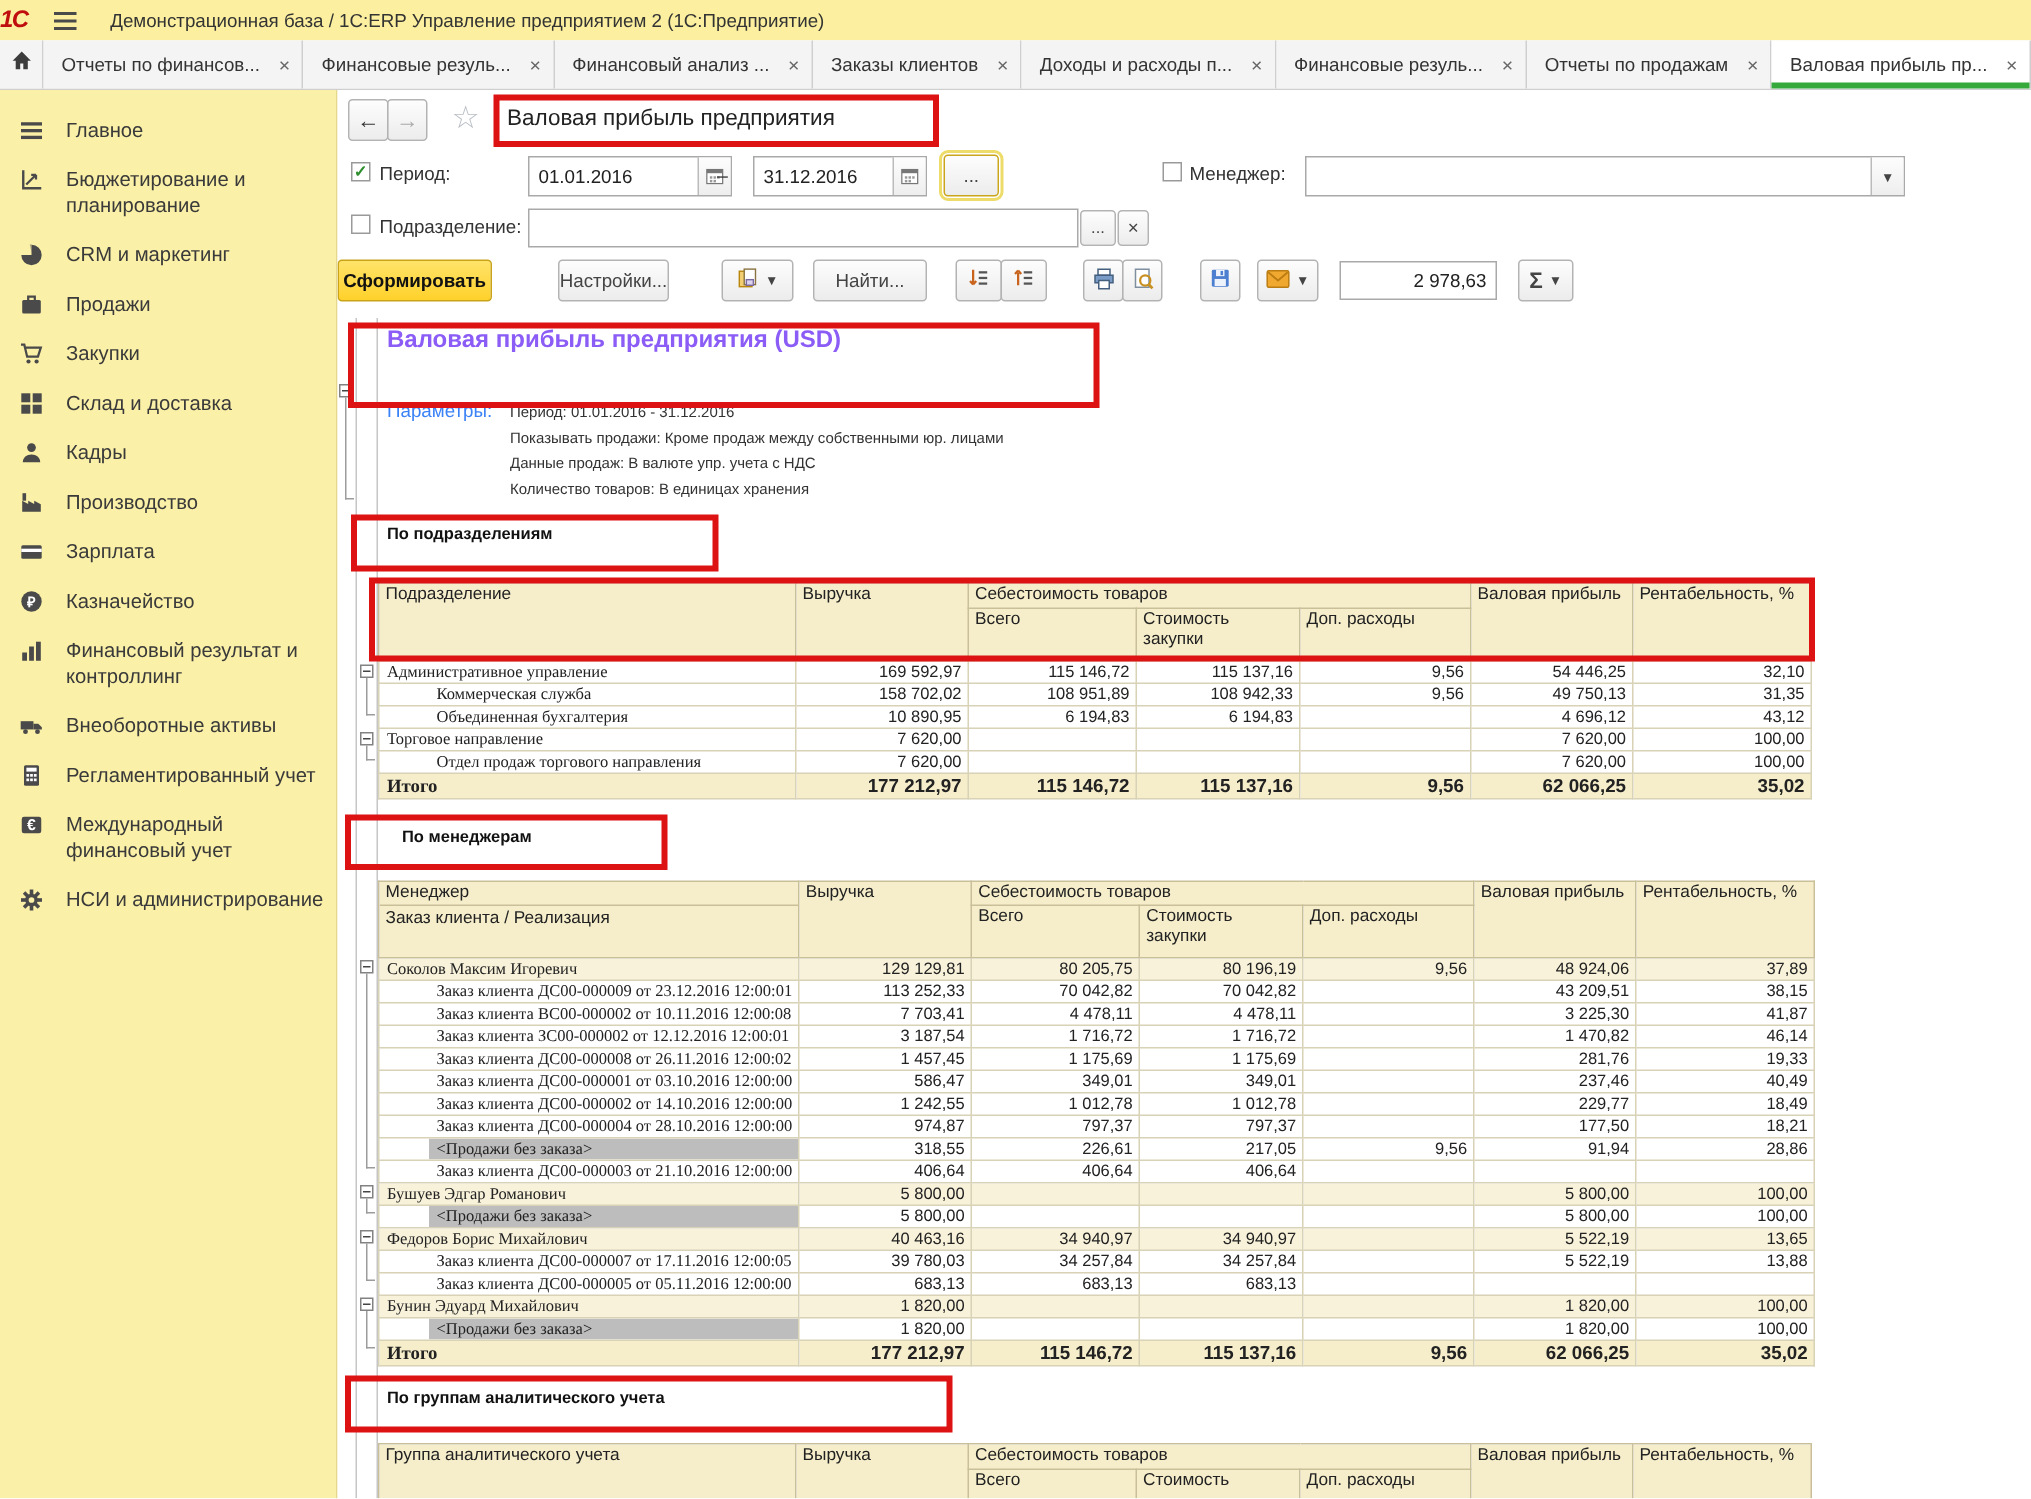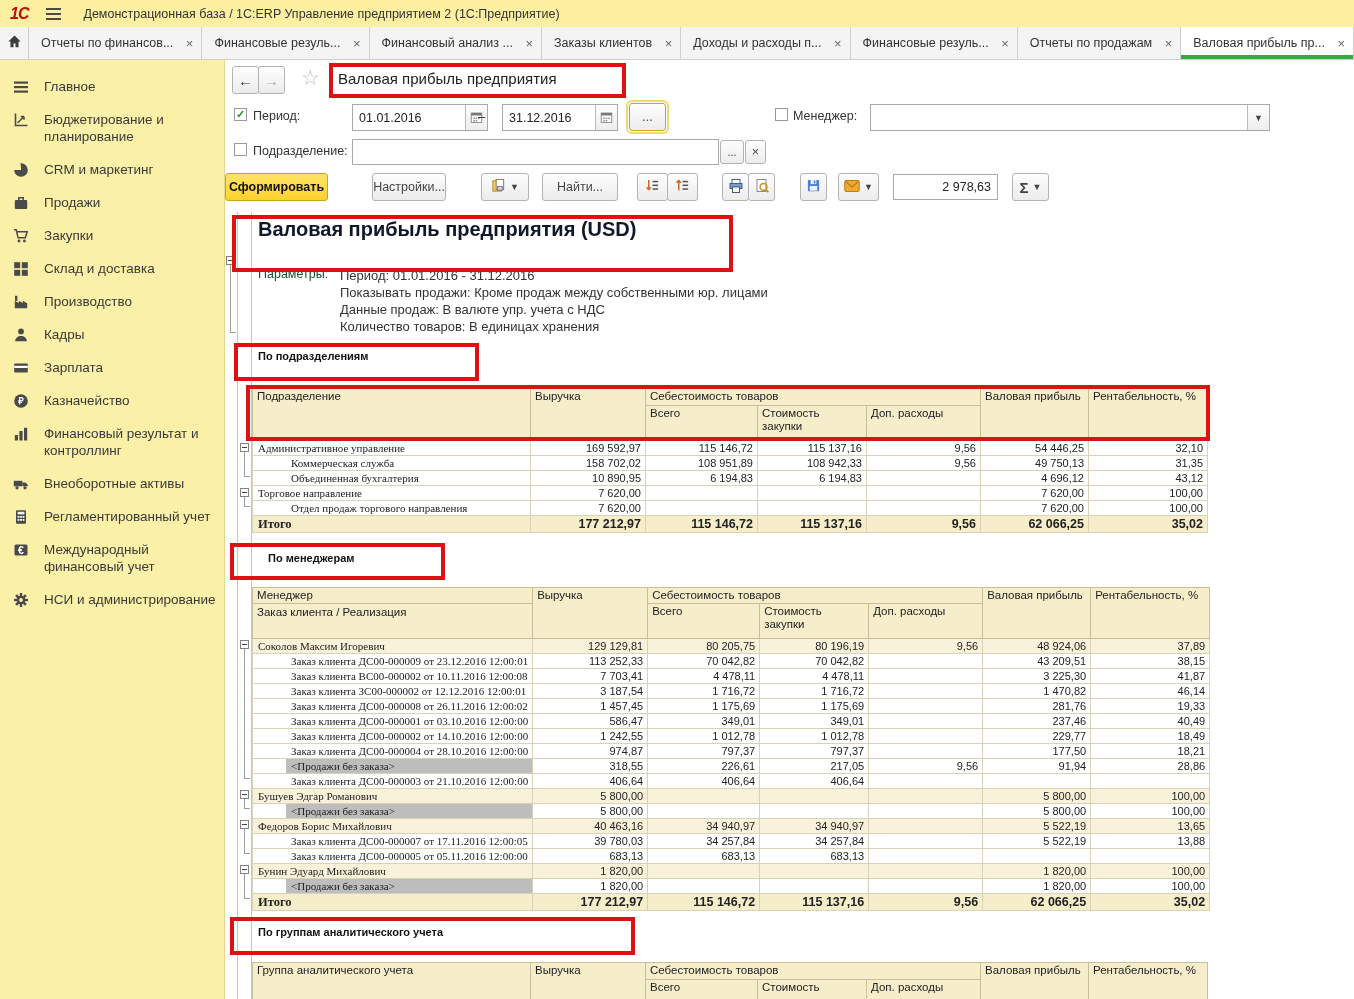--- a/index.html
+++ b/index.html
@@ -1,21 +1,21 @@
 <!DOCTYPE html>
 <html><head>
 <meta charset="utf-8">
 <style>
   * { margin:0; padding:0; box-sizing:border-box; }
   html,body { background:#fff; }
   body { font-family:"Liberation Sans", sans-serif; color:#333; }
   .screen { position:relative; width:1354px; height:999px; overflow:hidden; background:#fff; }
 
   
-  .topbar { height:27px; background:#fcf0a0; display:flex; align-items:center; padding:0 10px; }
+  .topbar { height:27px; background:#fcf0a0; display:flex; align-items:center; padding:0 0; }
   .logo { color:#c00d0d; font-weight:bold; font-size:16px; font-style:italic; margin-right:18px; letter-spacing:-1px; }
   .burger { display:inline-flex; flex-direction:column; gap:3px; margin-right:22px; cursor:default; }
   .burger i { display:block; width:15px; height:2px; background:#4a4a4a; }
   .wtitle { font-size:12.5px; color:#333; }
 
   
   .tabbar { height:33px; background:#fbfbfb; display:flex; border-bottom:1px solid #cfcfcf; }
   .hometab { width:29px; display:flex; align-items:center; justify-content:center; border-right:1px solid #cfcfcf; background:#f4f4f4; }
   #tabs { display:flex; flex:1; }
   .tab { flex:1 1 auto; max-width:176px; display:flex; align-items:center; padding:0 8px 0 12px; font-size:12.5px; color:#333; background:#f4f4f4; border-right:1px solid #cfcfcf; position:relative; }
@@ -53,23 +53,23 @@
   .sq { width:22px; height:100%; border-left:1px solid #bbb; display:flex; align-items:center; justify-content:center; flex:none; background:linear-gradient(#fdfdfd,#eee); }
   .dash { position:absolute; font-size:13px; color:#333; }
   .caret { font-size:9px; color:#444; }
   .numfield { justify-content:flex-end; padding-right:6px; }
 
   
   .vline { position:absolute; width:1px; background:#c6c6c6; }
   .minus { position:absolute; width:9px; height:9px; border:1px solid #828282; background:#fff; }
   .minus::after { content:""; position:absolute; left:1px; right:1px; top:3px; border-top:1px solid #444; }
   .brk { position:absolute; width:6px; border-left:1px solid #9c9c9c; border-bottom:1px solid #9c9c9c; }
-  .rtitle { position:absolute; font-size:20px; font-weight:bold; color:#0f172a; white-space:nowrap; }
-  .plabel { position:absolute; font-size:12.5px; color:#14532d; }
-  .params { position:absolute; font-size:13px; color:#333; line-height:17px; }
+  .rtitle { position:absolute; font-size:16px; font-weight:bold; color:#8b5cf6; white-space:nowrap; }
+  .plabel { position:absolute; font-size:12.5px; color:#3b82f6; }
+  .params { position:absolute; font-size:10px; color:#333; line-height:17px; }
   .shead { position:absolute; font-size:11px; font-weight:bold; color:#111; white-space:nowrap; }
   .tblhost { position:absolute; }
   table.rep { border-collapse:collapse; table-layout:fixed; font-size:11px; color:#222; }
   .rep th { background:#f6eecb; border:1px solid #c9c09a; font-weight:normal; text-align:left; vertical-align:top;
             padding:1px 4px; font-size:11.5px; line-height:13px; overflow:hidden; }
   .rep th.hsplit { padding:0; }
   .hl1 { padding:1px 4px; height:16px; border-bottom:1px solid #c9c09a; }
   .hl2 { padding:2px 4px; }
   .rep td { border:1px solid #d8d2b6; padding:0; white-space:nowrap; overflow:hidden; height:15px; }
   .rep td.num { text-align:right; padding:0 4px; }
@@ -193,34 +193,34 @@
               <rect x="8.8" y="1.2" width="6" height="6" fill="#4a4a4a"></rect>
               <rect x="1.2" y="8.8" width="6" height="6" fill="#4a4a4a"></rect>
               <rect x="8.8" y="8.8" width="6" height="6" fill="#4a4a4a"></rect>
             </svg>
           </span>
           <span class="slabel">Склад и доставка</span>
         </div>
         <div class="sitem">
           <span class="sicon">
             <svg viewBox="0 0 16 16">
+              <circle cx="8" cy="4.4" r="2.9" fill="#4a4a4a"></circle>
+              <path d="M2.2 14.2c0-3.2 2.6-5.2 5.8-5.2s5.8 2 5.8 5.2z" fill="#4a4a4a"></path>
+            </svg>
+          </span>
+          <span class="slabel">Кадры</span>
+        </div>
+        <div class="sitem">
+          <span class="sicon">
+            <svg viewBox="0 0 16 16">
               <path d="M1.8 14.2V6.8l4 2.2V6.8l4 2.2V6.8l4.4 2.4v5z" fill="#4a4a4a"></path>
               <rect x="2" y="1.8" width="2.4" height="5" fill="#4a4a4a"></rect>
             </svg>
           </span>
           <span class="slabel">Производство</span>
-        </div>
-        <div class="sitem">
-          <span class="sicon">
-            <svg viewBox="0 0 16 16">
-              <circle cx="8" cy="4.4" r="2.9" fill="#4a4a4a"></circle>
-              <path d="M2.2 14.2c0-3.2 2.6-5.2 5.8-5.2s5.8 2 5.8 5.2z" fill="#4a4a4a"></path>
-            </svg>
-          </span>
-          <span class="slabel">Кадры</span>
         </div>
         <div class="sitem">
           <span class="sicon">
             <svg viewBox="0 0 16 16">
               <rect x="1.2" y="3.5" width="13.6" height="9" rx="1" fill="#4a4a4a"></rect>
               <rect x="1.2" y="5.8" width="13.6" height="2.2" fill="#fff"></rect>
             </svg>
           </span>
           <span class="slabel">Зарплата</span>
         </div>

